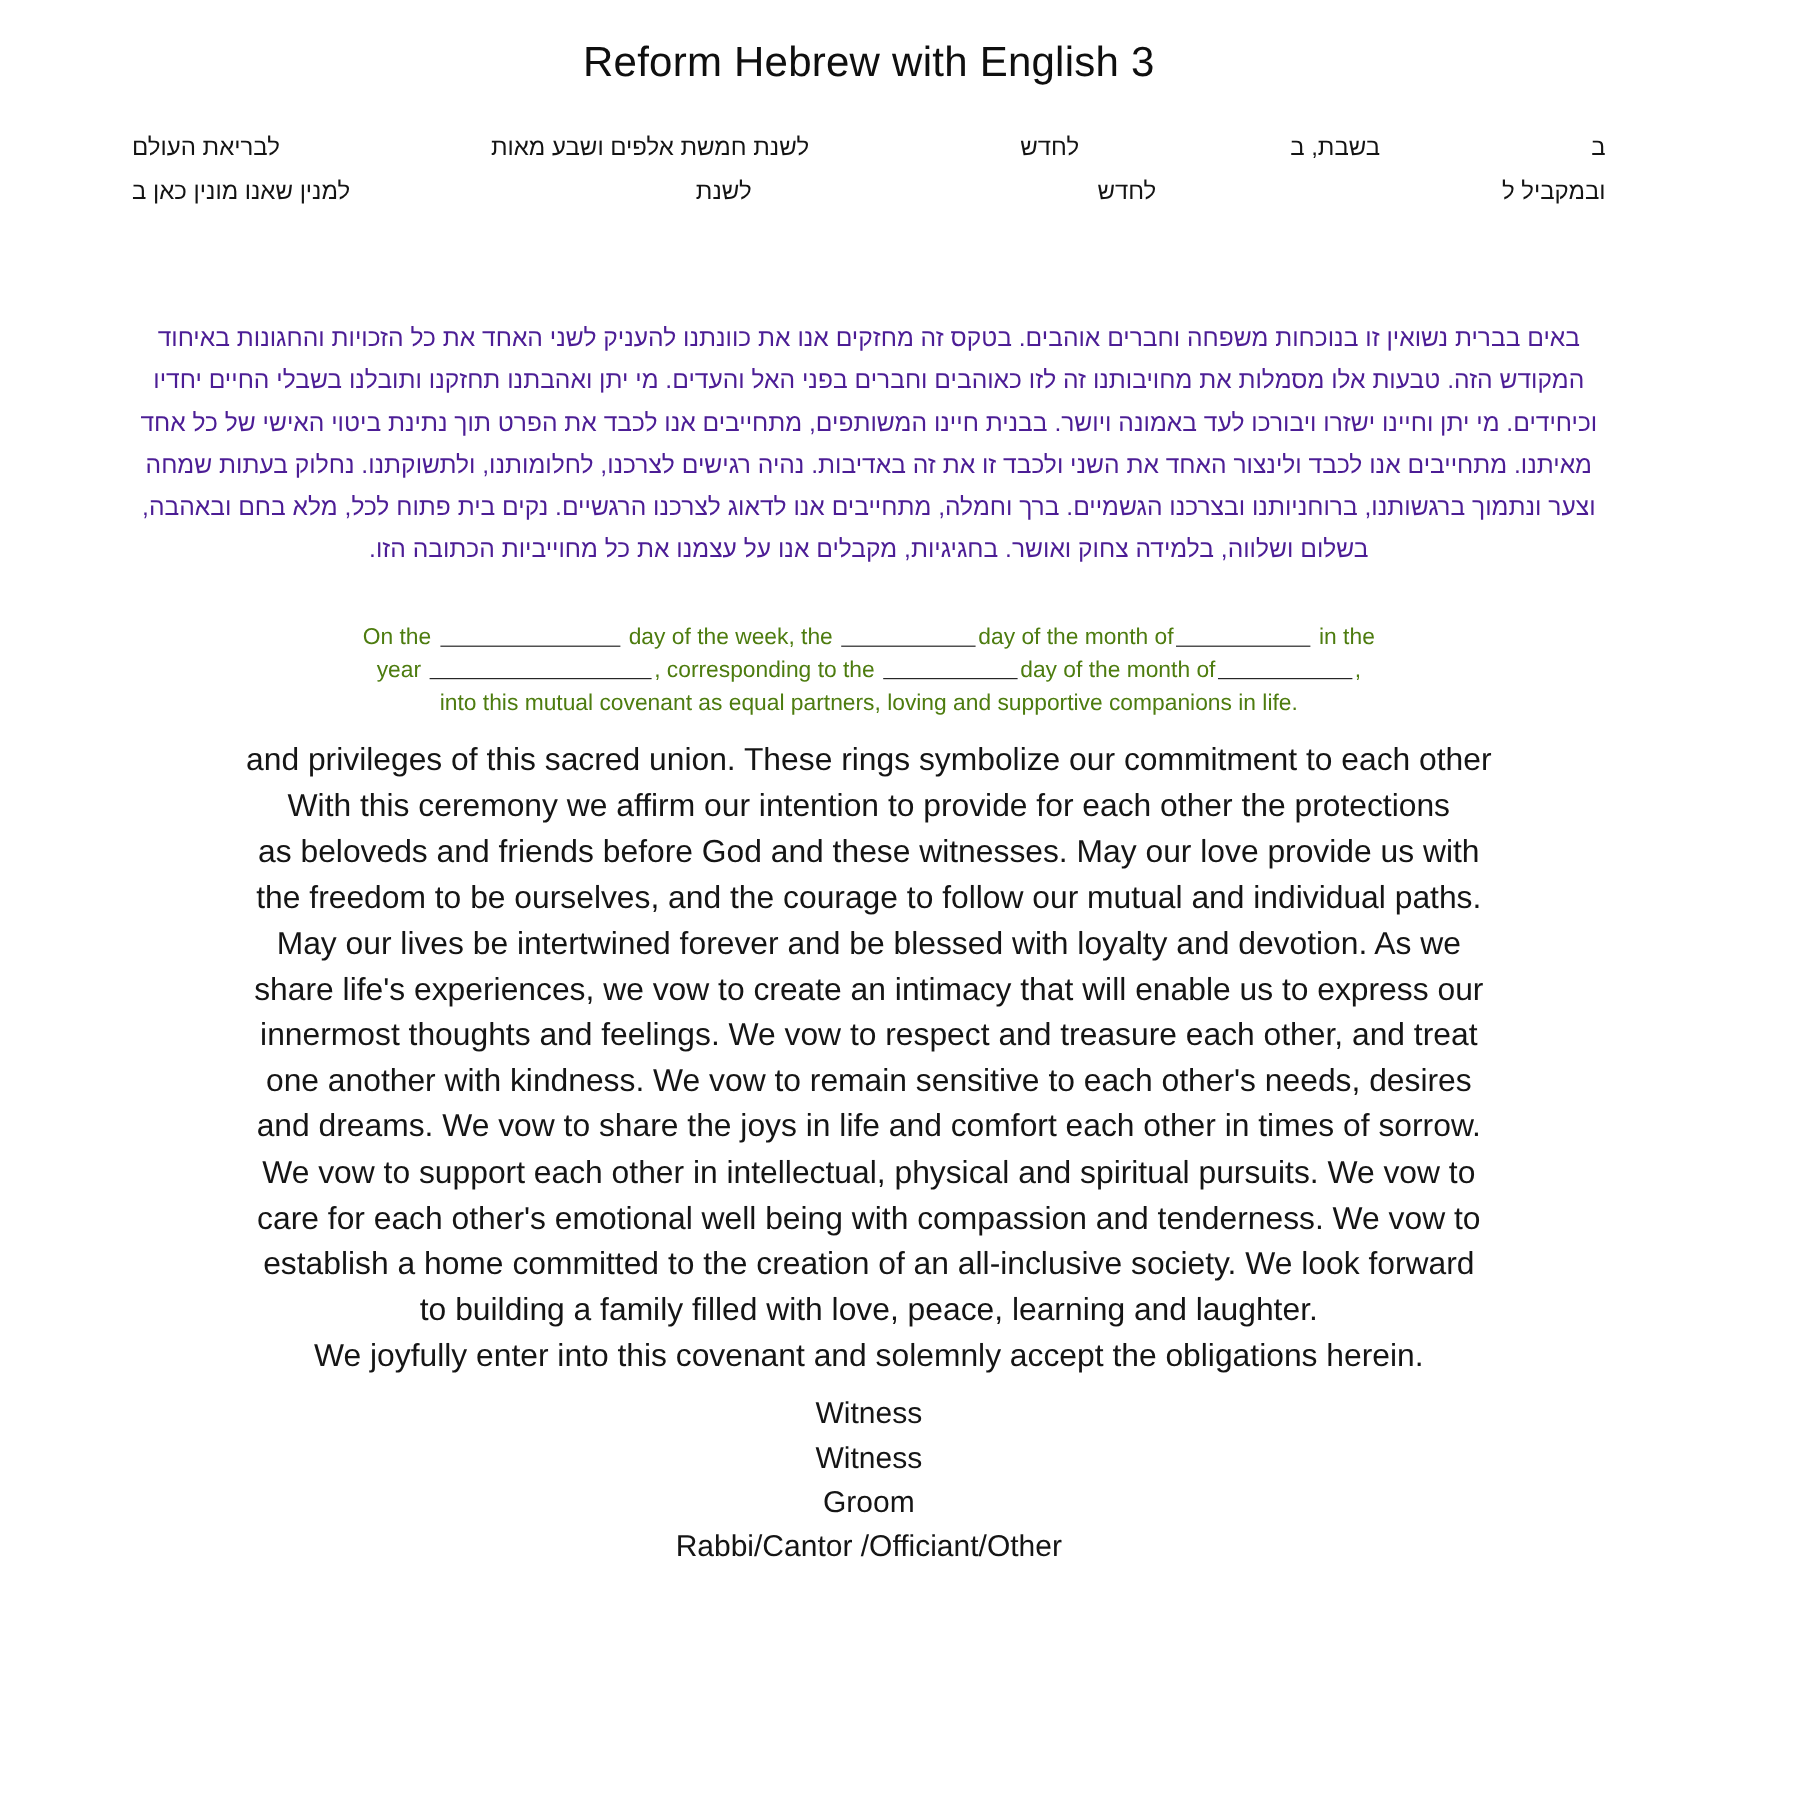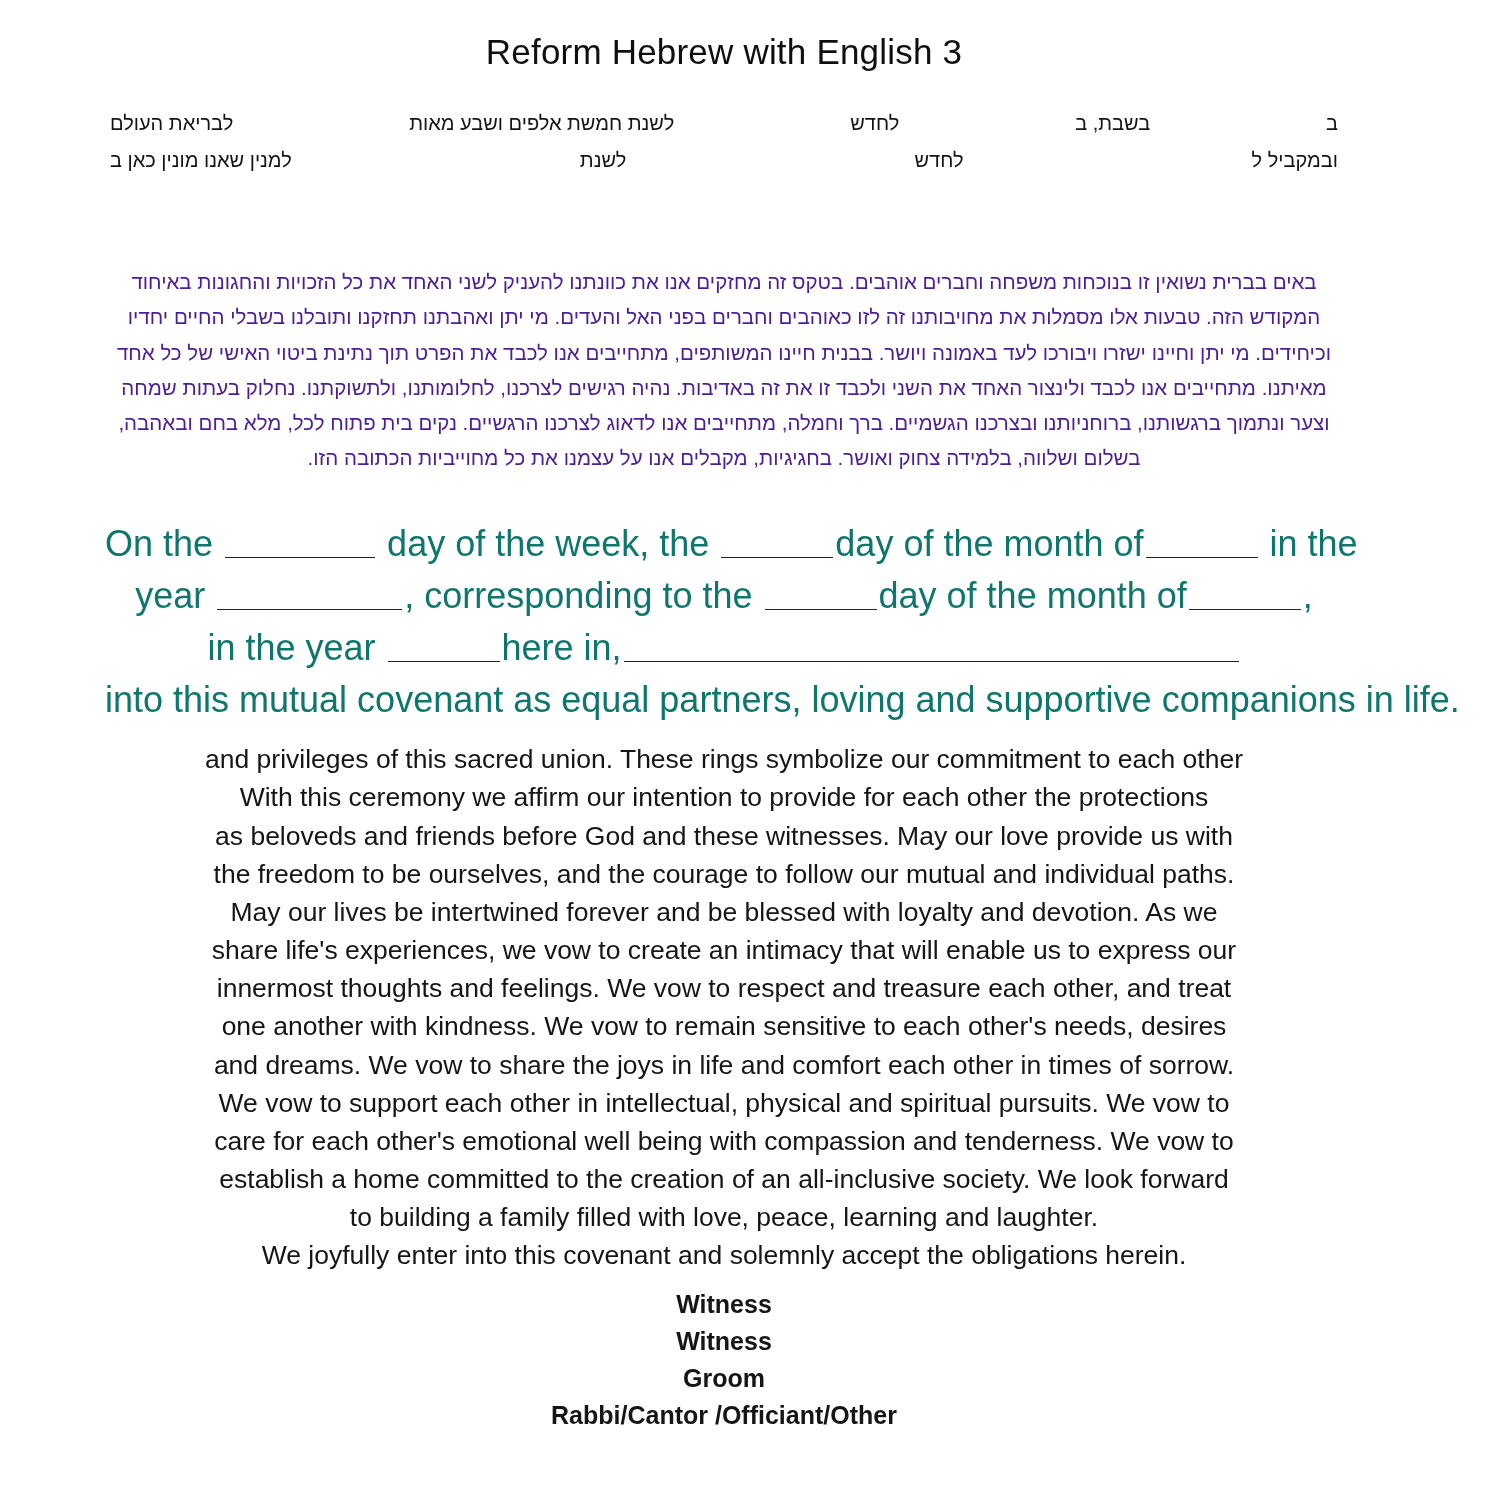--- a/index.html
+++ b/index.html
@@ -60,23 +60,23 @@
     color: #4c1d95;
   }
   .hebrew-body p {
     margin: 0;
   }
 
   
   .english-fill {
     margin: 42px 105px 0 105px;
     text-align: center;
-    font-size: 36px;
+    font-size: 19px;
     line-height: 1.45;
-    color: #0f766e;
+    color: #4d7c0f;
   }
   .english-fill .ln {
     display: block;
     white-space: nowrap;
   }
   .blank {
     display: inline-block;
     border-bottom: 1.6px solid #262626;
     vertical-align: baseline;
     height: 1.02em;
@@ -100,21 +100,21 @@
 
   
   .signatures {
     margin: 12px auto 0 auto;
     text-align: center;
     font-size: 25px;
     line-height: 1.48;
     color: #151515;
     width: 700px;
   }
-  .sig-line { display: block; font-weight: bold; }
+  .sig-line { display: block; }
 </style>
 </head>
 <body>
 
 <div class="page">
 
   <h1 class="doc-title">Reform Hebrew with English 3</h1>
 
   <div class="hebrew-header">
     <div class="hh-row">
@@ -142,24 +142,20 @@
       <span class="blank b-lg"></span>
       <span>day of the week, the</span>
       <span class="blank b-md"></span><span>day of the month of</span><span class="blank b-md"></span>
       <span>in the</span>
     </span>
     <span class="ln">
       <span>year</span>
       <span class="blank b-xl"></span><span>, corresponding to the</span>
       <span class="blank b-md"></span><span>day of the month of</span><span class="blank b-md"></span><span>,</span>
     </span>
-    <span class="ln">
-      <span>in the year</span>
-      <span class="blank b-md"></span><span>here in,</span><span class="blank b-xxl"></span>
-    </span>
     <span class="ln">into this mutual covenant as equal partners, loving and supportive companions in life.</span>
   </div>
 
   <div class="english-body">
     <p>and privileges of this sacred union. These rings symbolize our commitment to each other</p>
     <p>With this ceremony we affirm our intention to provide for each other the protections</p>
     <p>as beloveds and friends before God and these witnesses. May our love provide us with</p>
     <p>the freedom to be ourselves, and the courage to follow our mutual and individual paths.</p>
     <p>May our lives be intertwined forever and be blessed with loyalty and devotion. As we</p>
     <p>share life's experiences, we vow to create an intimacy that will enable us to express our</p>

